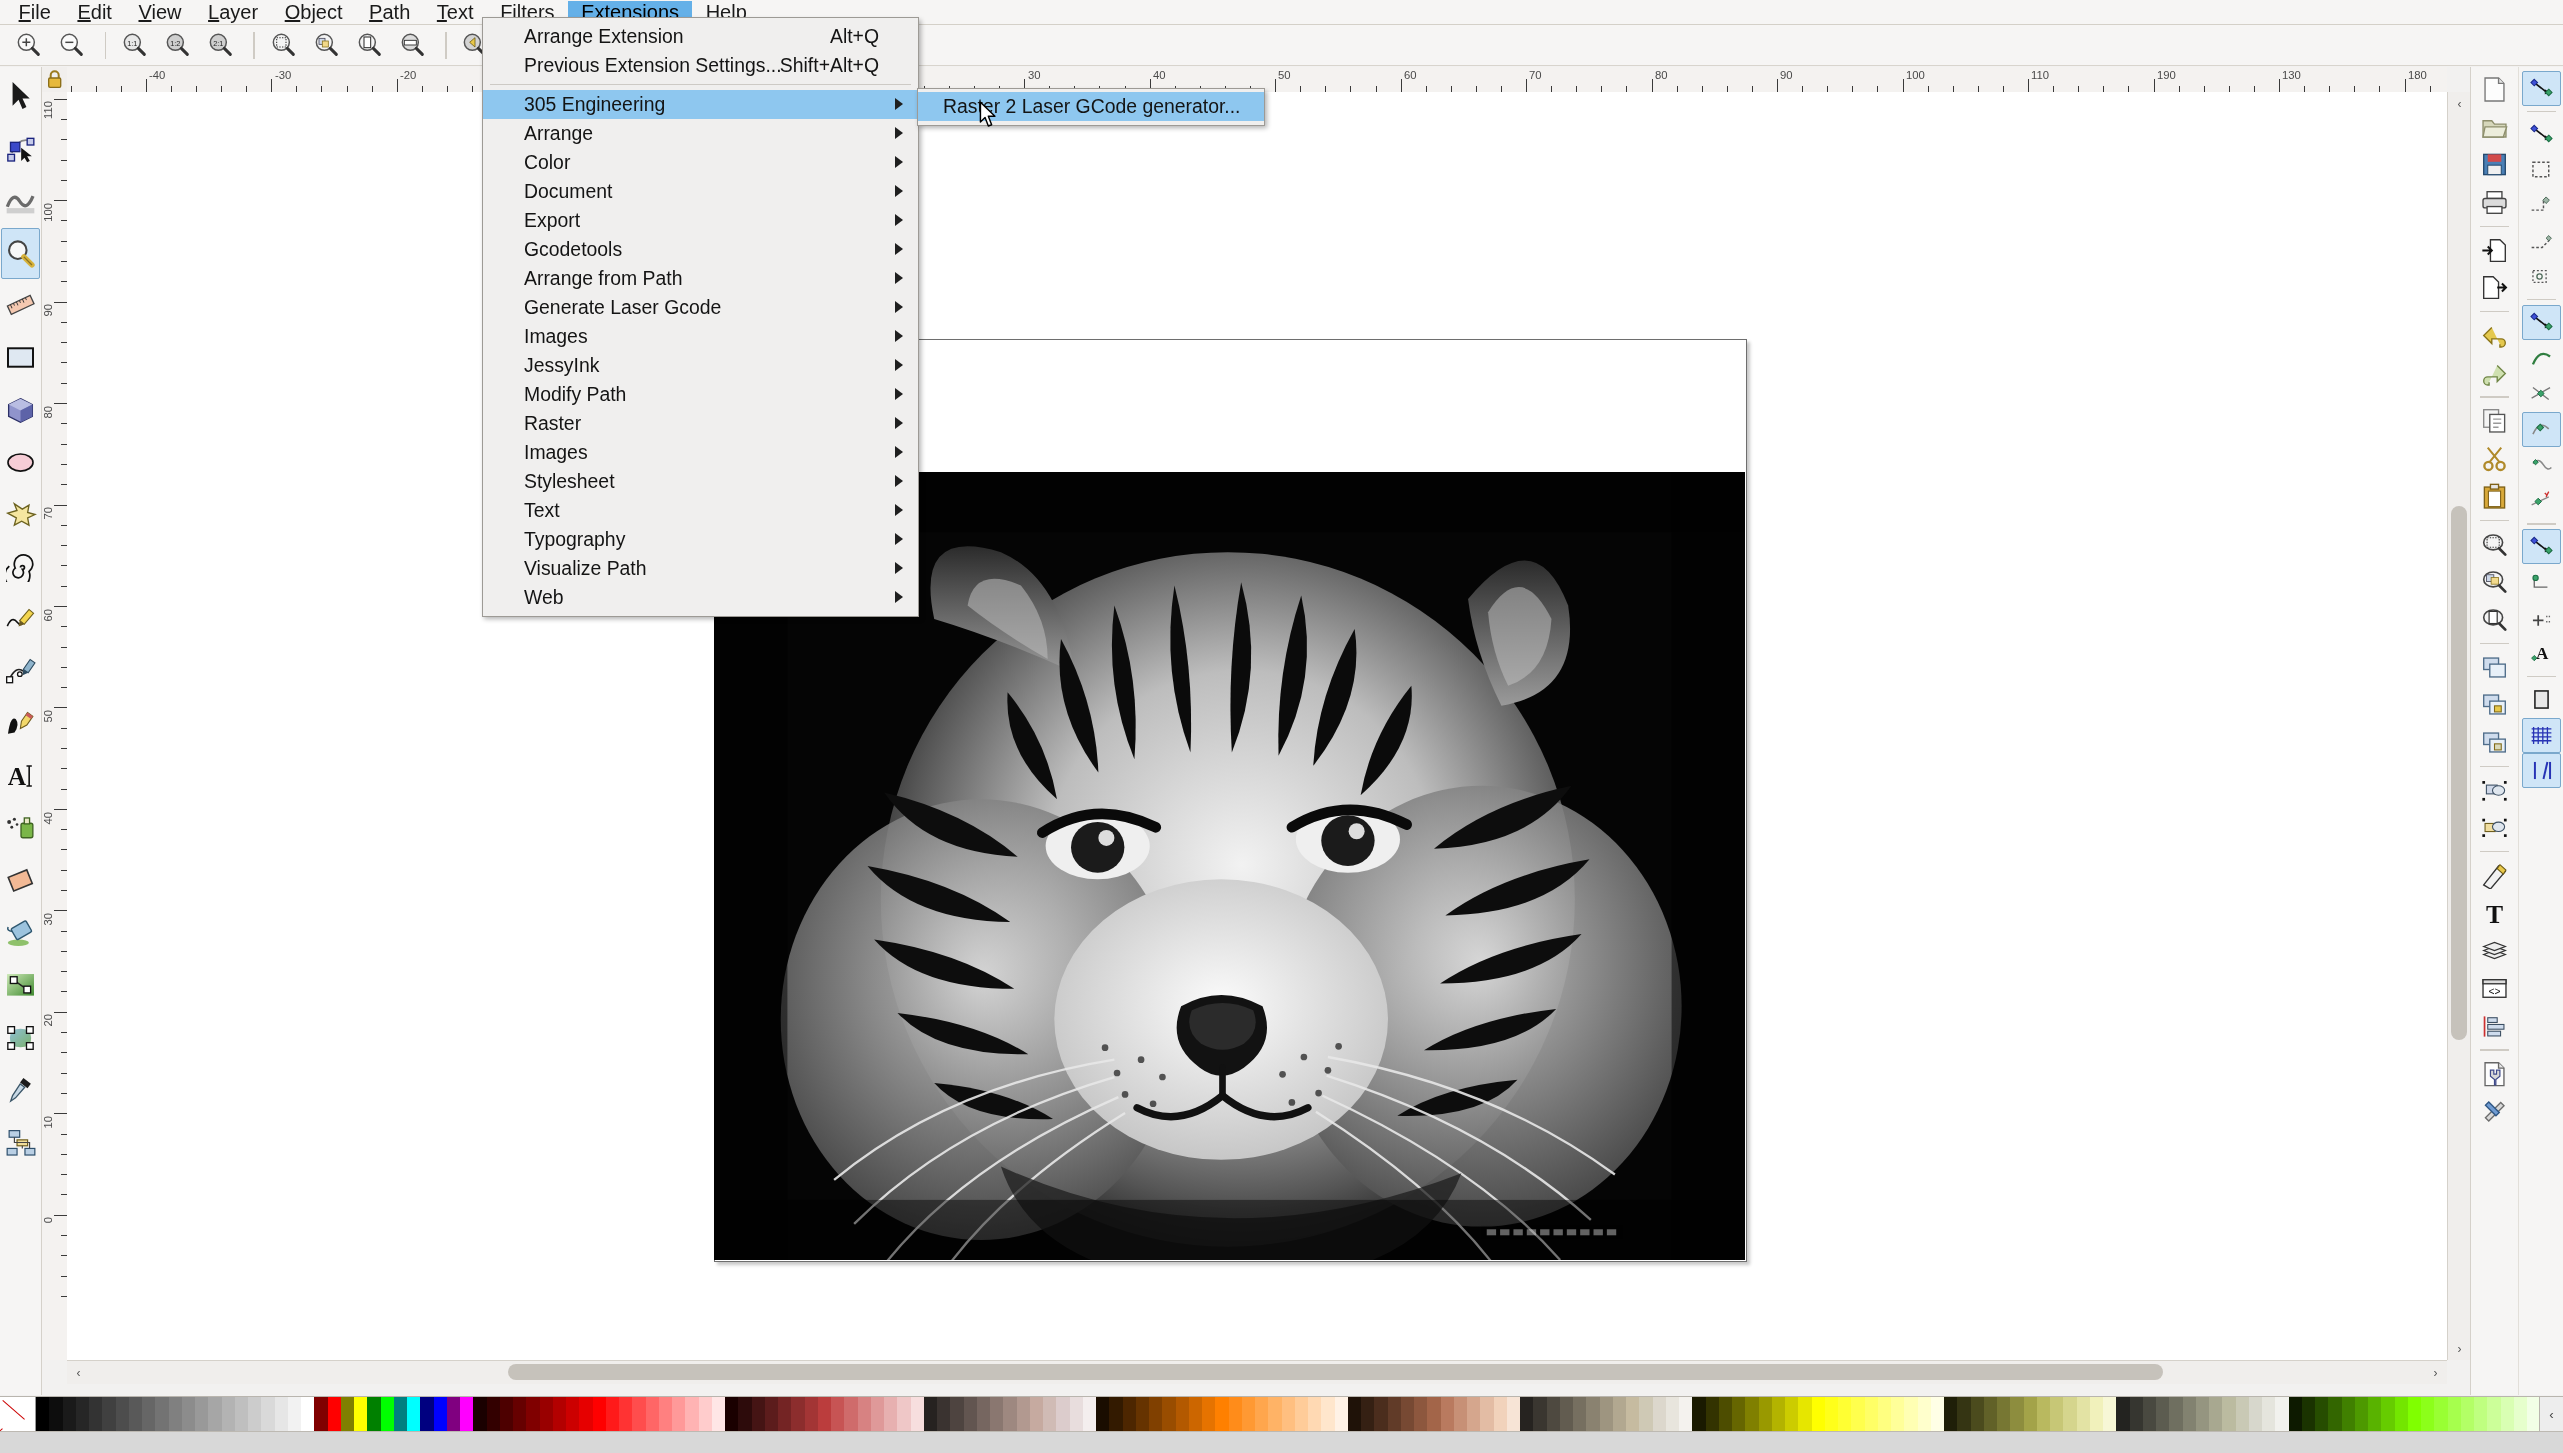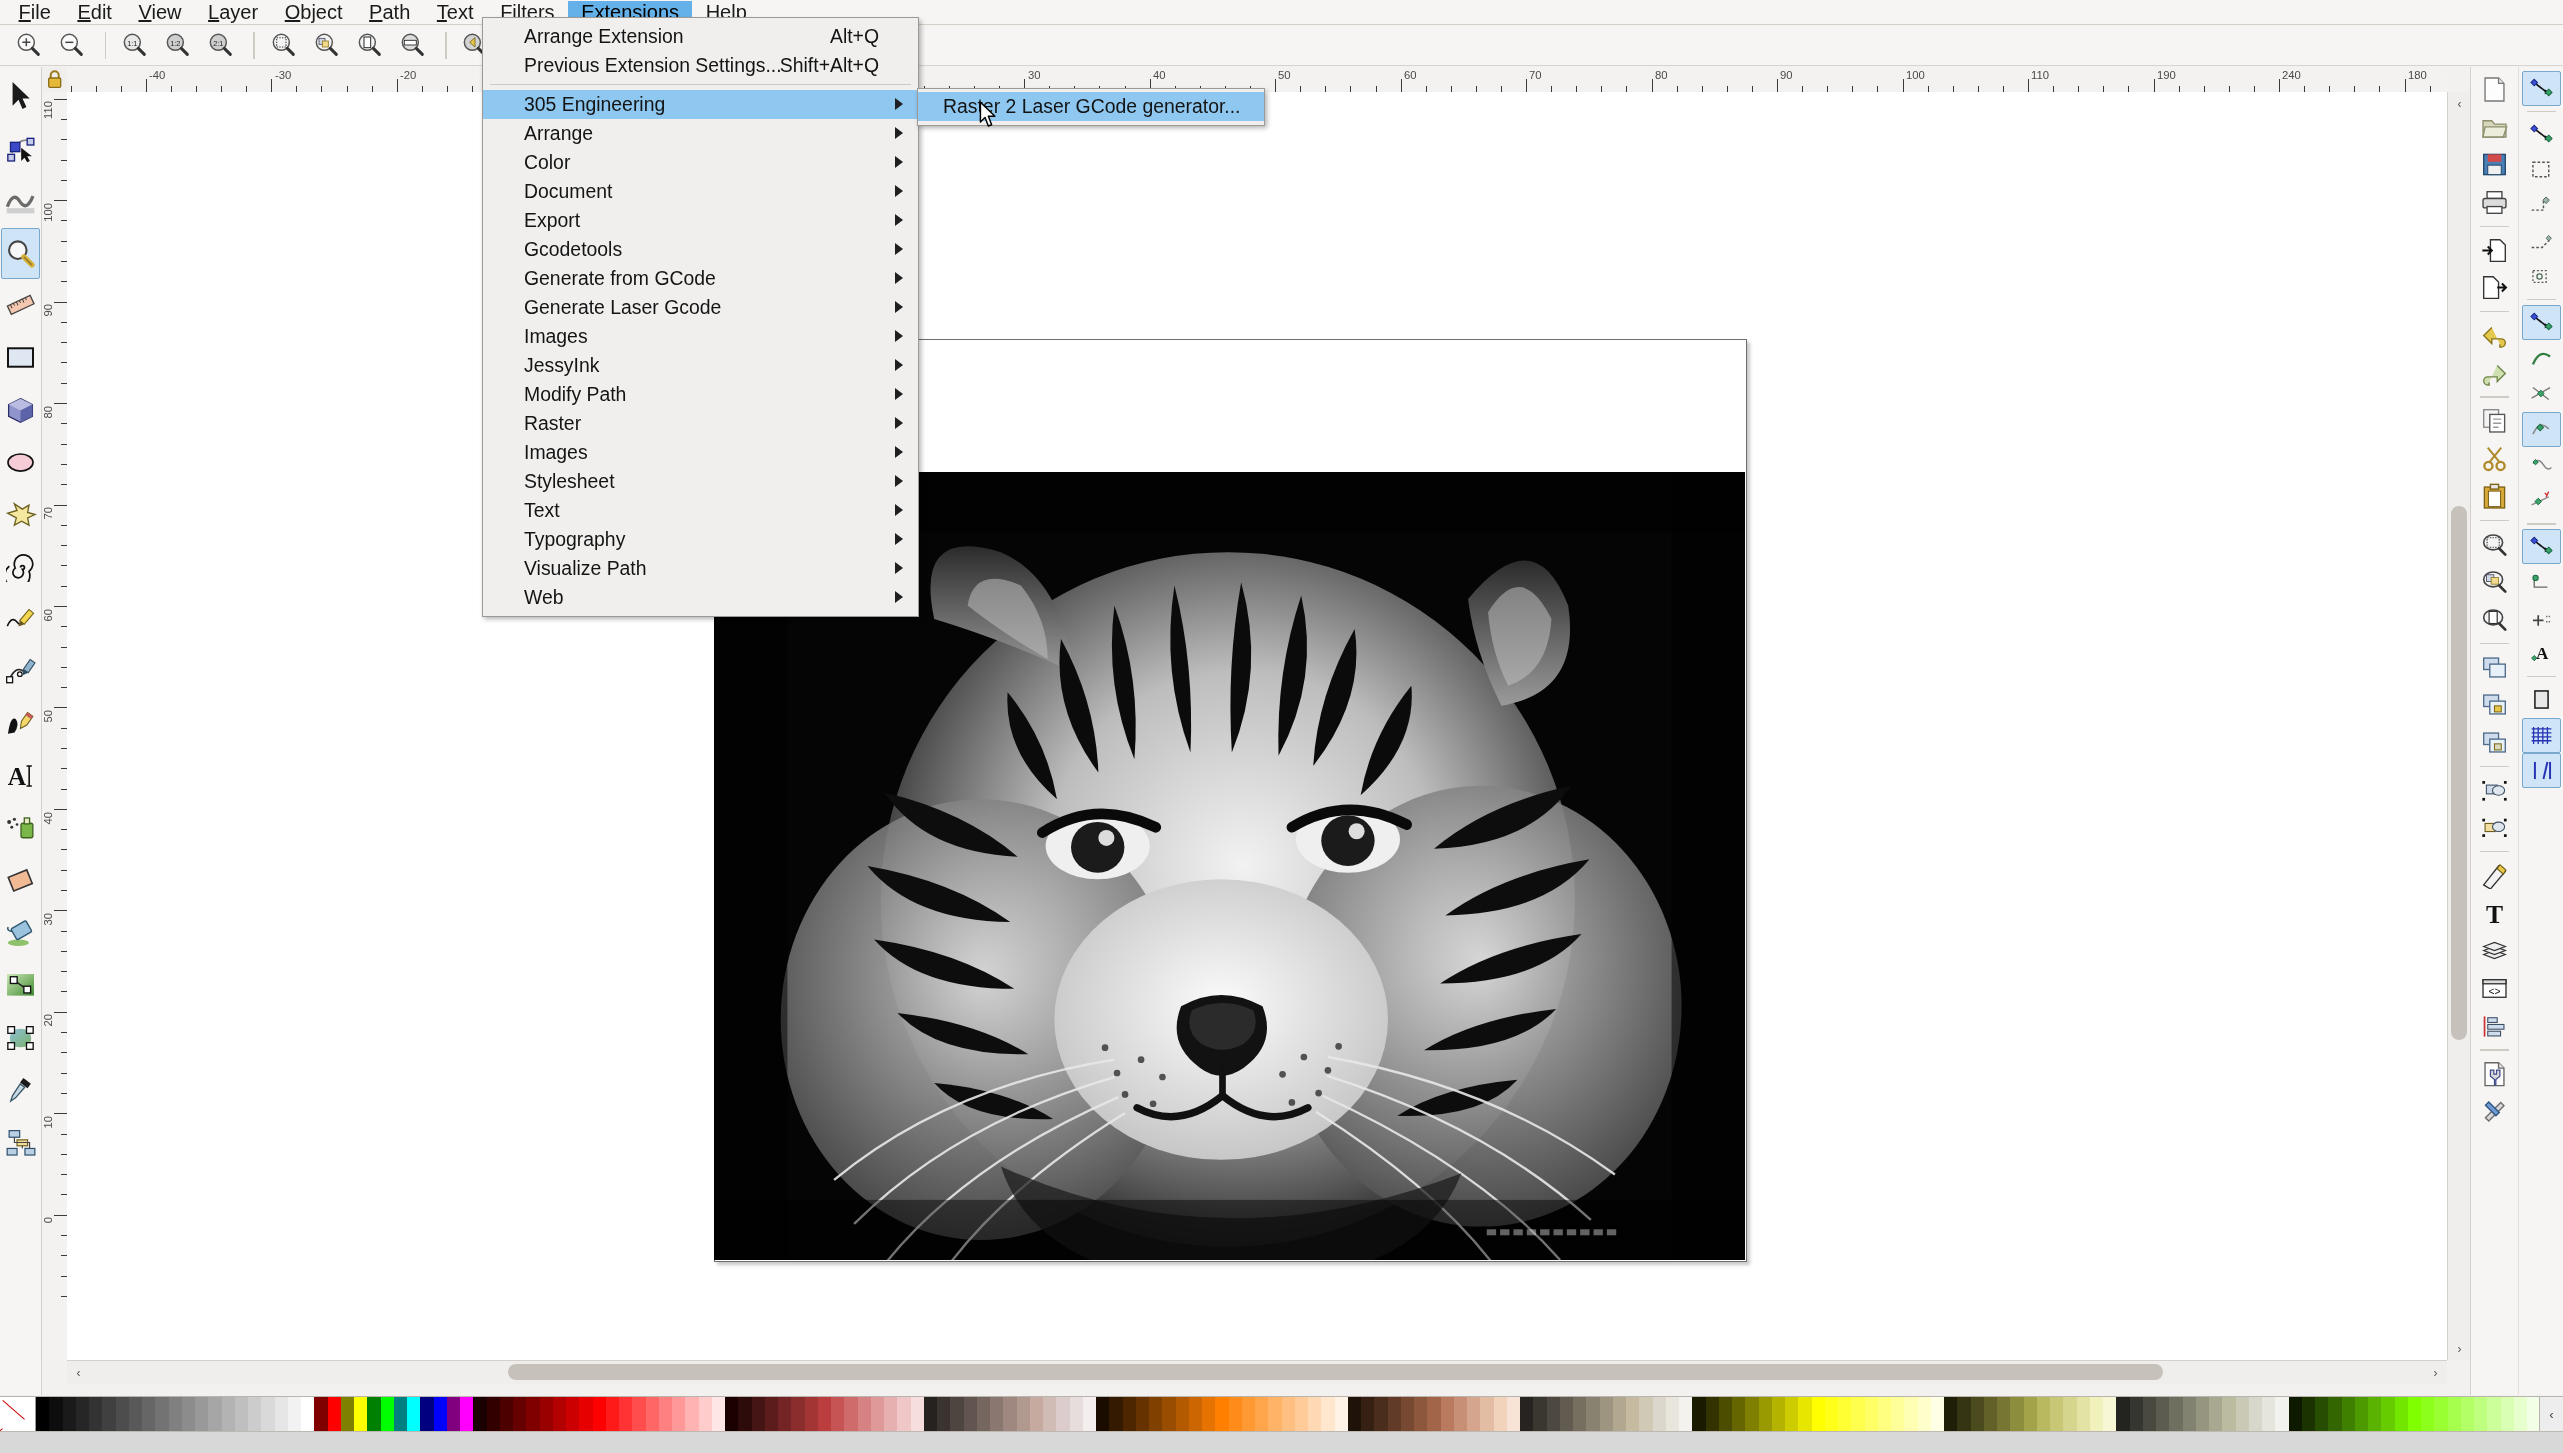--- a/index.html
+++ b/index.html
@@ -570,21 +570,21 @@
       <div class="tick min" style="left: 2011px;"></div>
       <div class="tick min" style="left: 2036px;"></div>
       <div class="tick min" style="left: 2061px;"></div>
       <div class="tick maj" style="left: 2087px;"></div>
       <div class="lbl" style="left: 2090px;">190</div>
       <div class="tick min" style="left: 2112px;"></div>
       <div class="tick min" style="left: 2137px;"></div>
       <div class="tick min" style="left: 2162px;"></div>
       <div class="tick min" style="left: 2187px;"></div>
       <div class="tick maj" style="left: 2212px;"></div>
-      <div class="lbl" style="left: 2215px;">240</div>
+      <div class="lbl" style="left: 2215px;">130</div>
       <div class="tick min" style="left: 2237px;"></div>
       <div class="tick min" style="left: 2262px;"></div>
       <div class="tick min" style="left: 2287px;"></div>
       <div class="tick min" style="left: 2312px;"></div>
       <div class="tick maj" style="left: 2338px;"></div>
       <div class="lbl" style="left: 2341px;">180</div>
       <div class="tick min" style="left: 2363px;"></div>
     </div>
   <div class="vruler" id="vruler">
       <div class="tick maj" style="top: 6.7px;"></div>
@@ -1361,21 +1361,21 @@
       </div>
       <div class="menu-row">
         <span>Export</span>
         <span class="arr"></span>
       </div>
       <div class="menu-row">
         <span>Gcodetools</span>
         <span class="arr"></span>
       </div>
       <div class="menu-row">
-        <span>Generate from GCode</span>
+        <span>Arrange from Path</span>
         <span class="arr"></span>
       </div>
       <div class="menu-row">
         <span>Generate Laser Gcode</span>
         <span class="arr"></span>
       </div>
       <div class="menu-row">
         <span>Images</span>
         <span class="arr"></span>
       </div>

